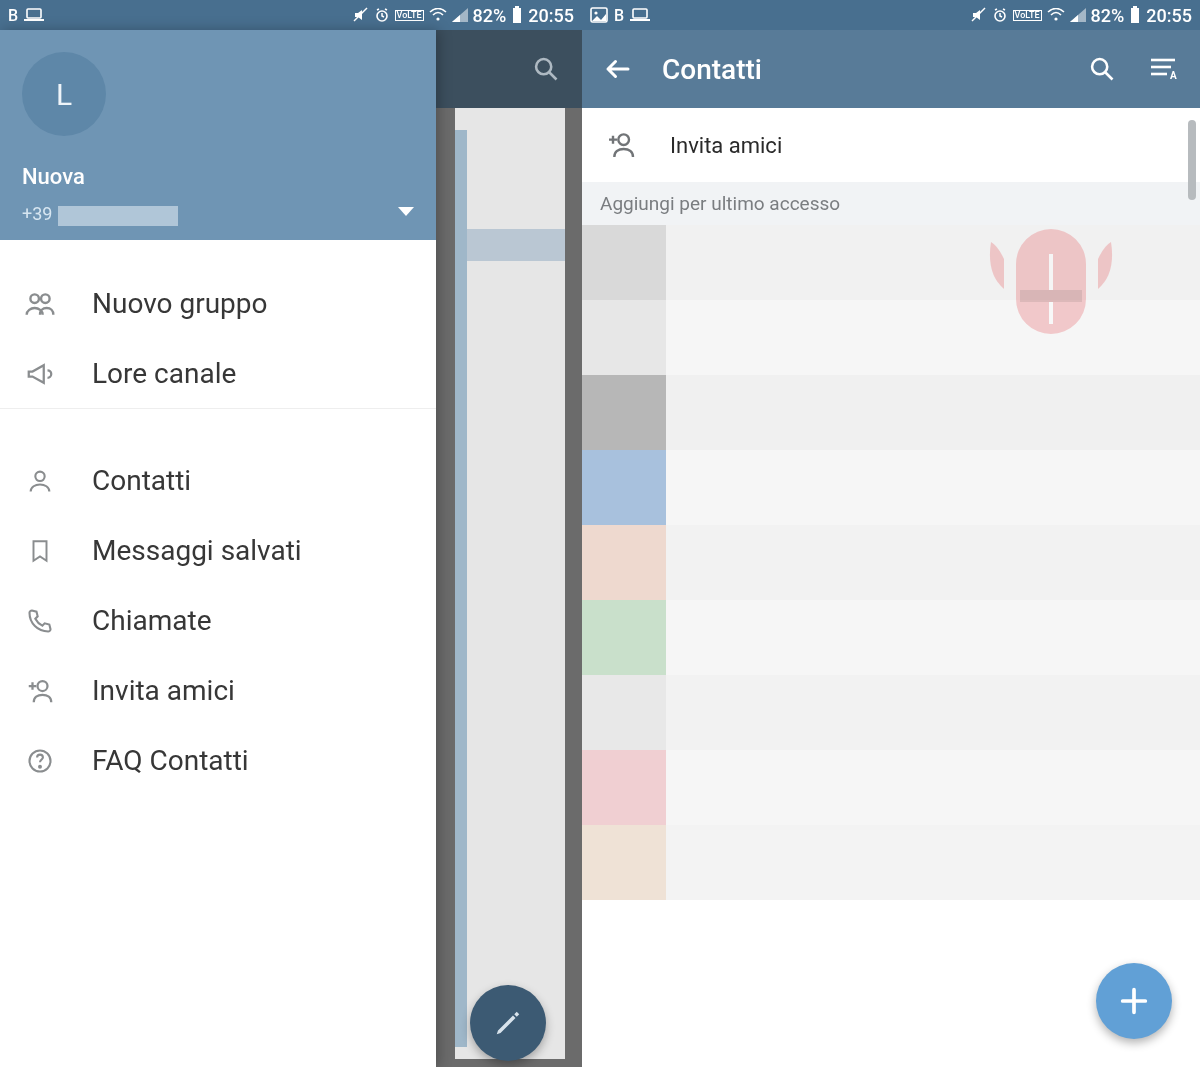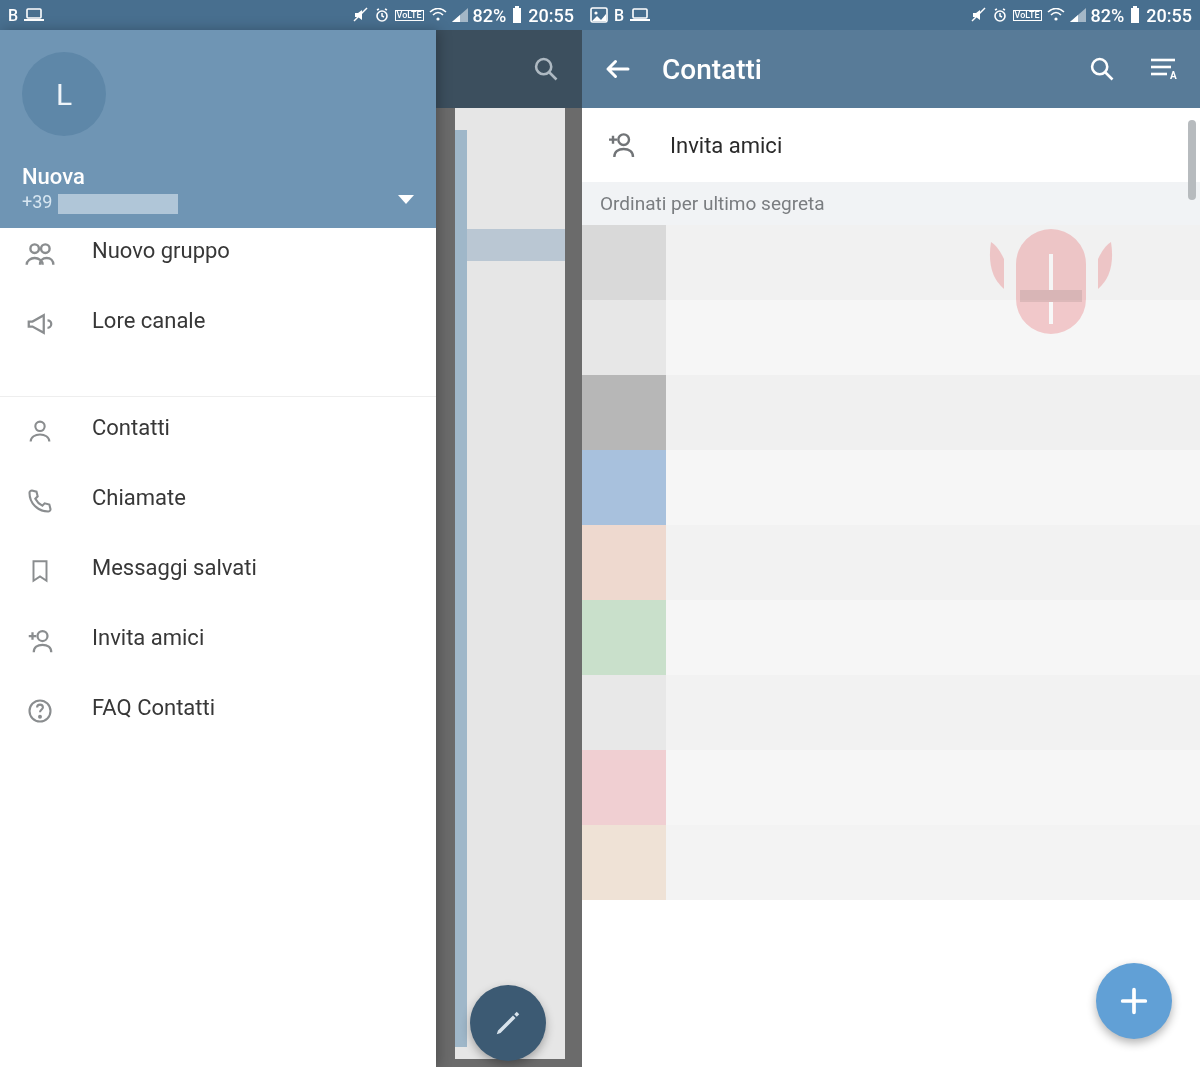--- a/index.html
+++ b/index.html
@@ -63,21 +63,21 @@
   .username {
     margin-top: 28px;
     font-size: 22px;
     color: #fefefe;
     font-weight: 500;
   }
   .phone {
     display: inline-block;
     font-size: 18px;
     color: #d7e6f1;
-    margin-top: 2px;
+    margin-top: 14px;
   }
   .phone-extra {
     display: inline-block;
     width: 120px; height: 20px;
     background: #b0c6d8;
     vertical-align: middle;
     margin-left: 2px;
   }
   .expand-chev {
     position: absolute;
@@ -85,25 +85,25 @@
     bottom: 24px;
     width: 0; height: 0;
     border-left: 8px solid transparent;
     border-right: 8px solid transparent;
     border-top: 9px solid #fff;
   }
 
   .menu-list { padding: 10px 0; }
   .menu-item {
     display: flex;
-    align-items: flex-start;
+    align-items: flex-end;
     height: 70px;
     padding: 0 24px;
     color: #373737;
-    font-size: 22px;
+    font-size: 28px;
     gap: 36px;
     cursor: pointer;
   }
   .menu-item .icon {
     width: 32px; height: 32px;
     display: flex; align-items: center; justify-content: center;
     color: #8a8d8f;
   }
   .divider { height: 1px; background: #eeeeee; margin: 8px 0; }
 
@@ -322,33 +322,33 @@
         <span class="icon">
           <svg width="28" height="28" viewBox="0 0 24 24" fill="none" stroke="currentColor" stroke-width="1.8">
               <circle cx="12" cy="8" r="4"></circle>
               <path d="M4 21c0-4 4-6 8-6s8 2 8 6"></path>
             </svg>
         </span>
         <span>Contatti</span>
       </div>
       <div class="menu-item">
         <span class="icon">
+          <svg width="26" height="30" viewBox="0 0 24 24" fill="none" stroke="currentColor" stroke-width="1.8">
+              <path d="M6 3h12v18l-6-4-6 4V3z"></path>
+            </svg>
+        </span>
+        <span>Messaggi salvati</span>
+      </div>
+      <div class="menu-item">
+        <span class="icon">
           <svg width="28" height="28" viewBox="0 0 24 24" fill="none" stroke="currentColor" stroke-width="1.8">
               <path d="M5 3l4 1 1 4-2 2a14 14 0 006 6l2-2 4 1 1 4c0 1-1 2-2 2-9 0-16-7-16-16 0-1 1-2 2-2z"></path>
             </svg>
         </span>
         <span>Chiamate</span>
-      </div>
-      <div class="menu-item">
-        <span class="icon">
-          <svg width="26" height="30" viewBox="0 0 24 24" fill="none" stroke="currentColor" stroke-width="1.8">
-              <path d="M6 3h12v18l-6-4-6 4V3z"></path>
-            </svg>
-        </span>
-        <span>Messaggi salvati</span>
       </div>
       <div class="menu-item">
         <span class="icon">
           <svg width="30" height="30" viewBox="0 0 24 24" fill="none" stroke="currentColor" stroke-width="1.8">
               <circle cx="14" cy="8" r="4"></circle>
               <path d="M7 21c0-4 3-6 7-6s7 2 7 6"></path>
               <path d="M3 8h6M6 5v6"></path>
             </svg>
         </span>
         <span>Invita amici</span>
@@ -460,21 +460,21 @@
     <span class="icon">
       <svg width="32" height="32" viewBox="0 0 24 24" fill="none" stroke="currentColor" stroke-width="1.8">
           <circle cx="14" cy="8" r="4"></circle>
           <path d="M7 21c0-4 3-6 7-6s7 2 7 6"></path>
           <path d="M3 8h6M6 5v6"></path>
         </svg>
     </span>
     <span>Invita amici</span>
   </div>
 
-  <div class="section-header">Ordinati per ultimo segreta</div>
+  <div class="section-header">Aggiungi per ultimo accesso</div>
 
   <div class="blur-grid" id="blur-grid">
       <div class="blur-row">
         <div class="blur-av" style="background: rgb(217, 217, 217);"></div>
         <div class="blur-text" style="background: rgb(241, 241, 241);"></div>
       </div>
       <div class="blur-row">
         <div class="blur-av" style="background: rgb(231, 231, 231);"></div>
         <div class="blur-text" style="background: rgb(246, 246, 246);"></div>
       </div>

